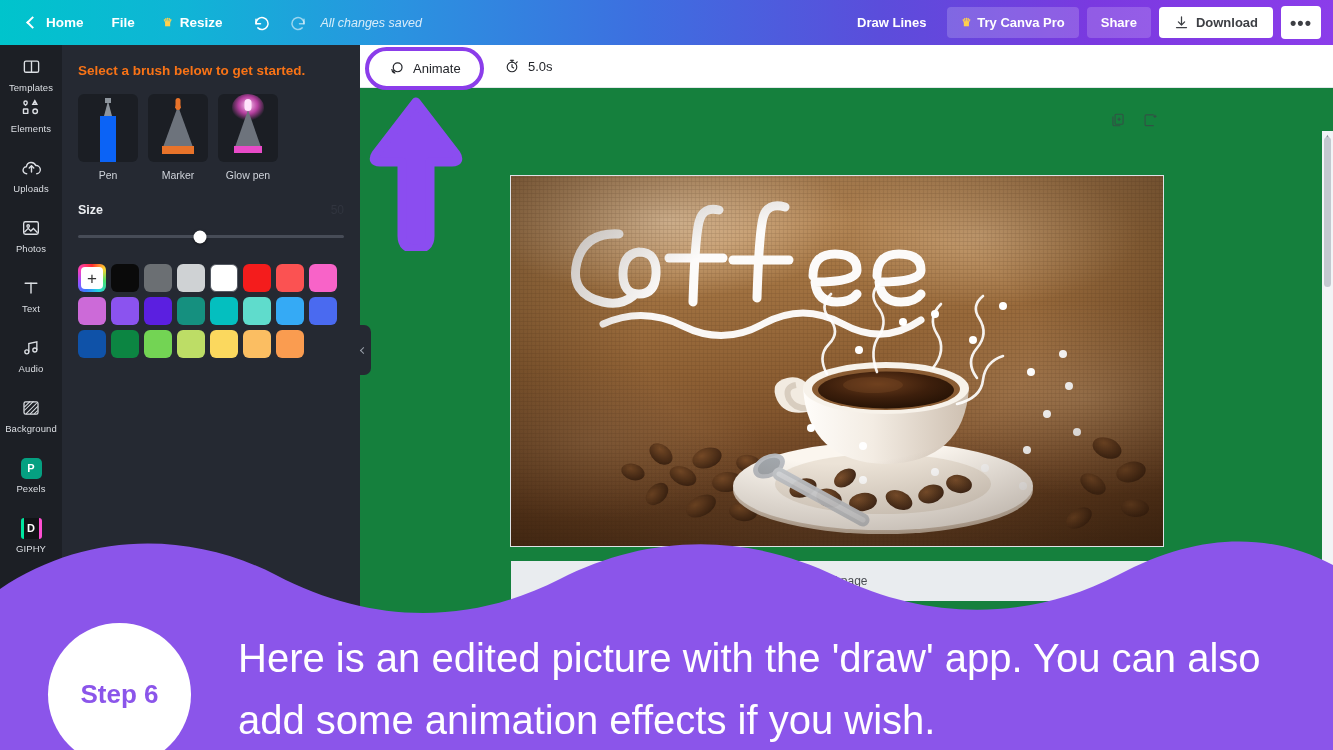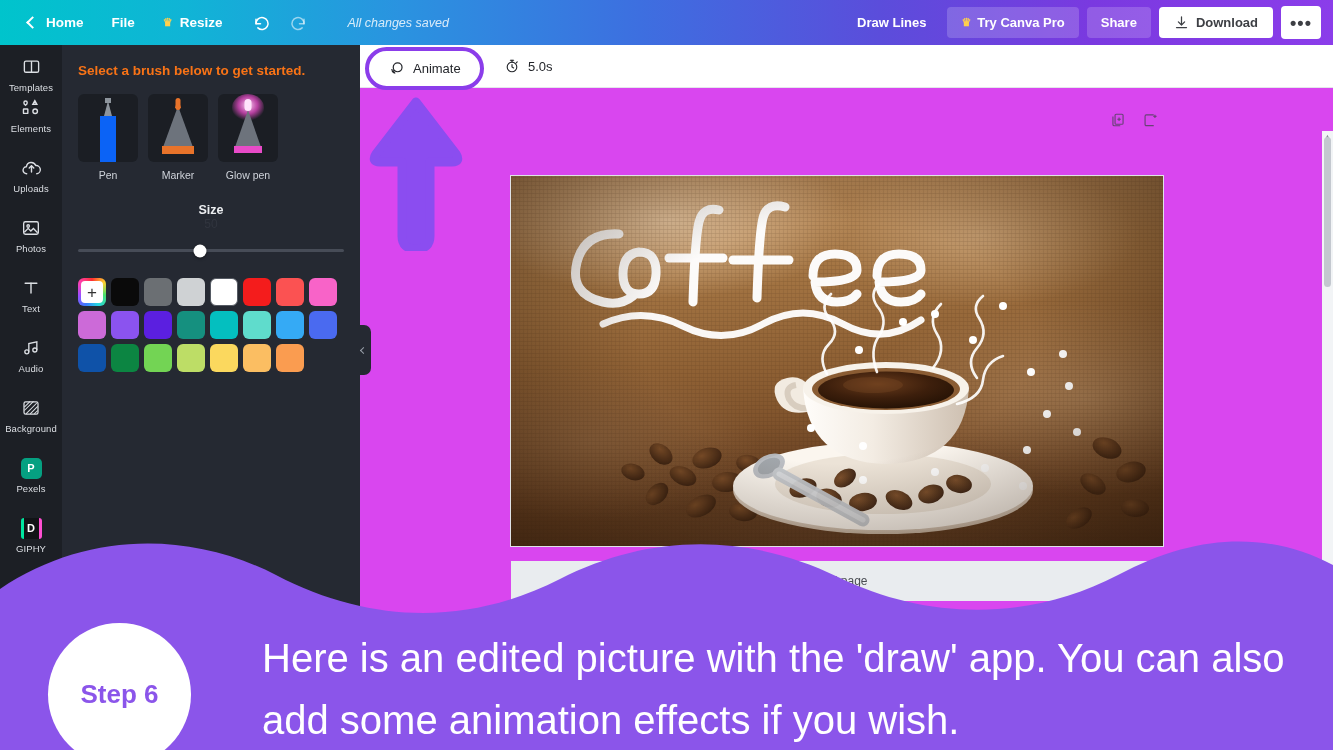--- a/index.html
+++ b/index.html
@@ -30,21 +30,21 @@
     border-left: 2px solid #fff; border-bottom: 2px solid #fff;
     transform: rotate(45deg); margin-right: 2px;
   }
   .crown { font-size: 11px; color: #ffd04d; line-height: 1; }
   .undo-redo { display: flex; align-items: center; gap: 4px; margin-left: 10px; }
   .ur-btn {
     width: 32px; height: 30px; display: flex; align-items: center;
     justify-content: center; cursor: pointer; border-radius: 4px;
   }
   .saved-text {
-    margin-left: 33px; color: rgba(255,255,255,.82);
+    margin-left: 6px; color: rgba(255,255,255,.82);
     font-size: 12.5px; font-style: italic; white-space: nowrap;
   }
   .tb-right {
     margin-left: auto; display: flex; align-items: center;
     gap: 8px; padding-right: 12px;
   }
   .tb-plain {
     color: #fff; font-size: 13px; font-weight: bold;
     padding: 8px 13px; border-radius: 4px; cursor: pointer; white-space: nowrap;
   }
@@ -96,21 +96,21 @@
     width: 60px; height: 68px; background: #1b1e24; border-radius: 6px;
     position: relative; overflow: hidden;
   }
   .brush.sel .brush-tile { outline: 2px solid #8b3dea; }
   .brush-name {
     text-align: center; color: #cfd3da; font-size: 10.5px; margin-top: 7px;
   }
   .brush.sel .brush-name { color: #6ae0d8; }
 
   .slider-block { margin-top: 22px; }
-  .slider-head { display: flex; justify-content: space-between; align-items: center; flex-direction: column; }
+  .slider-head { display: flex; justify-content: space-between; align-items: center; }
   .slider-label { color: #eceef1; font-size: 12.5px; font-weight: bold; }
   .slider-val { color: #31353f; font-size: 12px; }
   .track {
     position: relative; height: 3px; background: #474c57;
     border-radius: 2px; margin-top: 18px;
   }
   .knob {
     position: absolute; top: 50%; width: 13px; height: 13px;
     background: #fff; border-radius: 50%; transform: translate(-50%,-50%);
     cursor: pointer; box-shadow: 0 1px 3px rgba(0,0,0,.5);
@@ -142,21 +142,21 @@
   }
   .collapse-tab i {
     display: block; width: 5px; height: 5px;
     border-left: 1.6px solid #9aa0ab; border-bottom: 1.6px solid #9aa0ab;
     transform: rotate(45deg);
   }
 
   
   .editor {
     position: absolute; left: 360px; top: 45px; width: 973px; height: 705px;
-    background: #d946ef; z-index: 10;
+    background: #15803d; z-index: 10;
   }
   .ctxbar {
     position: absolute; top: 0; left: 0; width: 973px; height: 43px;
     background: #fff; display: flex; align-items: center;
     gap: 4px; padding-left: 18px; border-bottom: 1px solid #e3e6ea;
   }
   .ctx-btn {
     display: flex; align-items: center; gap: 8px;
     font-size: 13px; color: #23252a; padding: 7px 13px;
     border-radius: 5px; cursor: pointer; white-space: nowrap;
@@ -222,21 +222,21 @@
   .banner { position: absolute; left: 0; bottom: 0; width: 1333px; height: 215px; z-index: 50; }
   .wave-svg { position: absolute; top: 0; left: 0; width: 1333px; height: 215px; display: block; }
   .step-circle {
     position: absolute; left: 48px; top: 88px; width: 143px; height: 143px;
     background: #fff; border-radius: 50%;
     display: flex; align-items: center; justify-content: center;
     color: #8b55ea; font-size: 26px; font-weight: bold;
   }
   .banner-text {
     position: absolute; left: 238px; top: 92px; width: 1060px;
-    color: #fff; font-size: 40px; line-height: 1.55; font-weight: 500; margin-left: 24px;
+    color: #fff; font-size: 40px; line-height: 1.55; font-weight: 500;
   }
 </style>
 </head>
 <body>
 
 <div id="app">
 
   <div class="topbar">
     <div class="tb-left">
       <div class="tb-item">

